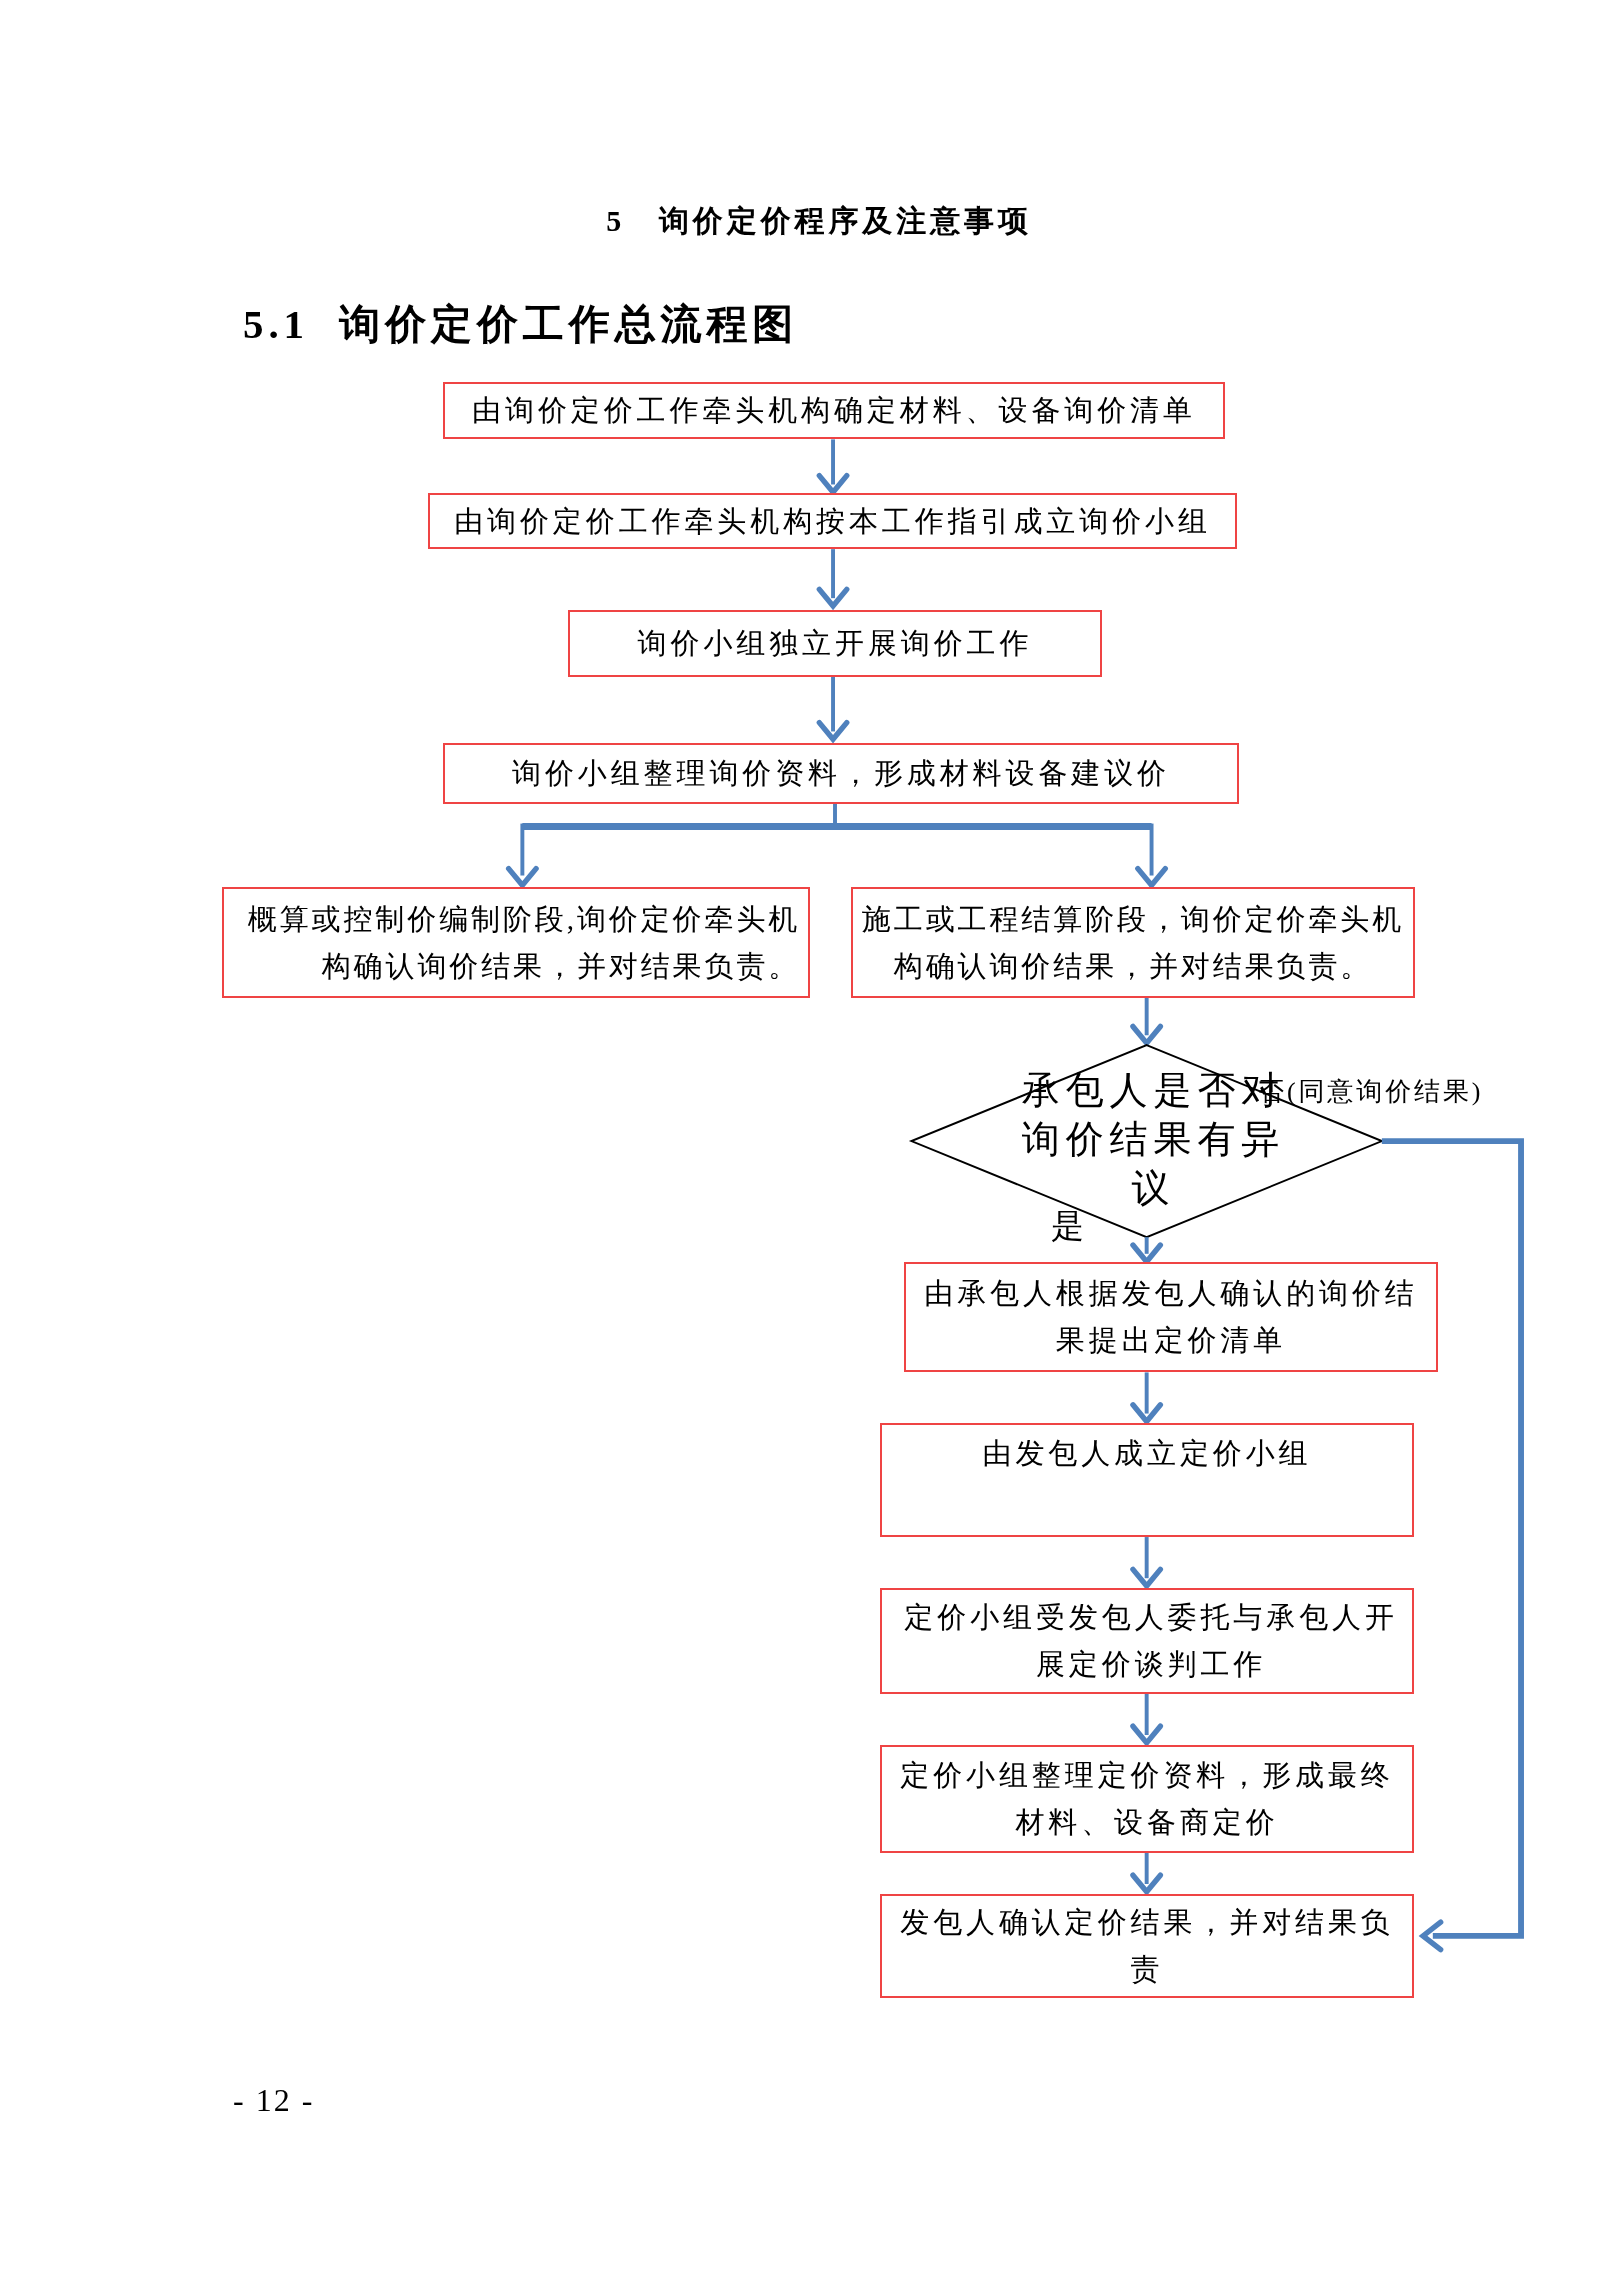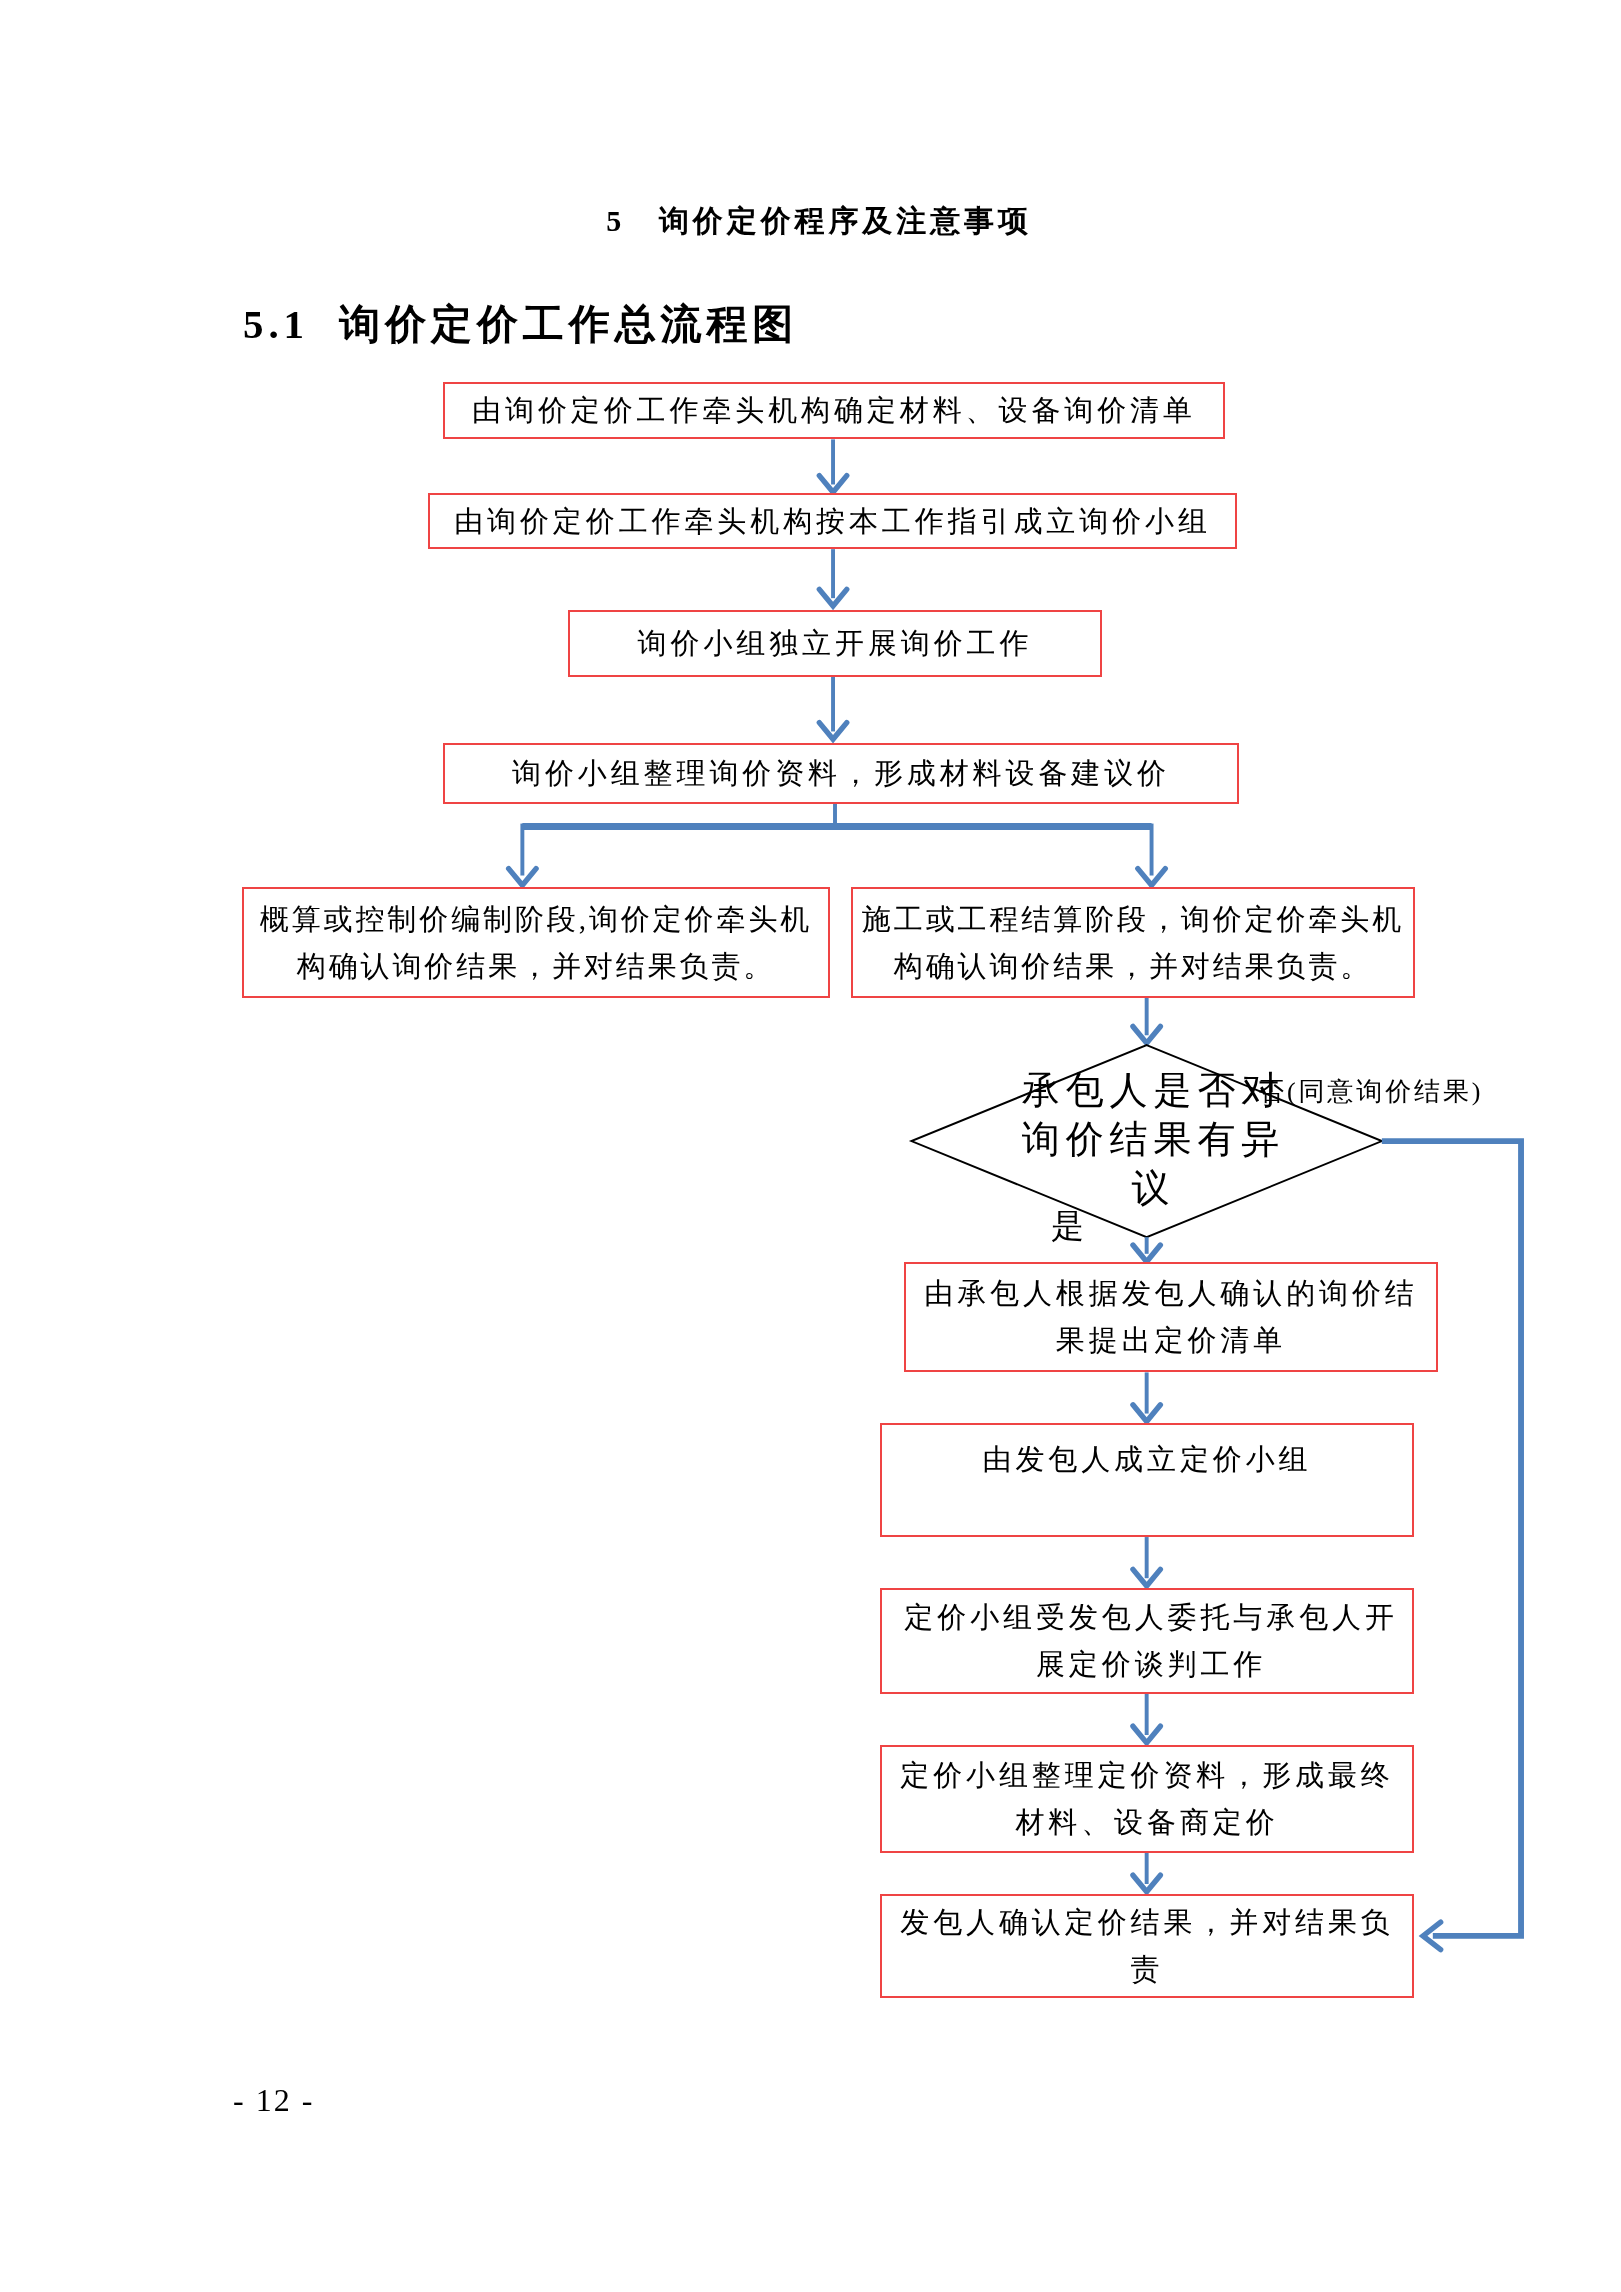--- a/index.html
+++ b/index.html
@@ -32,21 +32,21 @@
     background:#ffffff;
     border:2px solid #ef4444;
     box-sizing:border-box;
     display:flex;align-items:center;justify-content:center;
     text-align:center;
     font-size:29px;line-height:47px;
     letter-spacing:3.9px;
     padding:3.9px 7.8px;
   }
   .node.tight{letter-spacing:2.9px;}
-  .node.top-align{align-items:flex-start;padding-top:11px;}
+  .node.top-align{align-items:flex-start;padding-top:5px;}
   .diamond-text{
     position:absolute;z-index:2;
     font-size:38px;line-height:49px;letter-spacing:5.9px;
     text-align:center;
   }
   .edge-label{
     position:absolute;z-index:2;
     font-size:26px;letter-spacing:2.9px;
     white-space:pre;
   }
@@ -136,21 +136,21 @@
   </svg>
 
   <div class="node" style="left:443px;top:382px;width:782px;height:57px;">由询价定价工作牵头机构确定材料、设备询价清单</div>
 
   <div class="node" style="left:428px;top:493px;width:809px;height:56px;">由询价定价工作牵头机构按本工作指引成立询价小组</div>
 
   <div class="node" style="left:568px;top:610px;width:534px;height:67px;">询价小组独立开展询价工作</div>
 
   <div class="node" style="left:443px;top:743px;width:796px;height:61px;">询价小组整理询价资料，形成材料设备建议价</div>
 
-  <div class="node tight" style="left:242px;top:887px;width:588px;height:111px;">概算或控制价编制阶段,询价定价牵头机构确认询价结果，并对结果负责。</div>
+  <div class="node tight" style="left:222px;top:887px;width:588px;height:111px;text-align:right;">概算或控制价编制阶段,询价定价牵头机构确认询价结果，并对结果负责。</div>
 
   <div class="node tight" style="left:851px;top:887px;width:564px;height:111px;">施工或工程结算阶段，询价定价牵头机构确认询价结果，并对结果负责。</div>
 
   <div class="diamond-text" style="left:1021px;top:1066px;width:265px;">承包人是否对询价结果有异议</div>
 
   <div class="edge-label" style="left:1258px;top:1074px;">否(同意询价结果)</div>
 
   <div class="edge-label yes-label" style="left:1051px;top:1204px;">是</div>
 
   <div class="node" style="left:904px;top:1262px;width:534px;height:110px;">由承包人根据发包人确认的询价结果提出定价清单</div>

